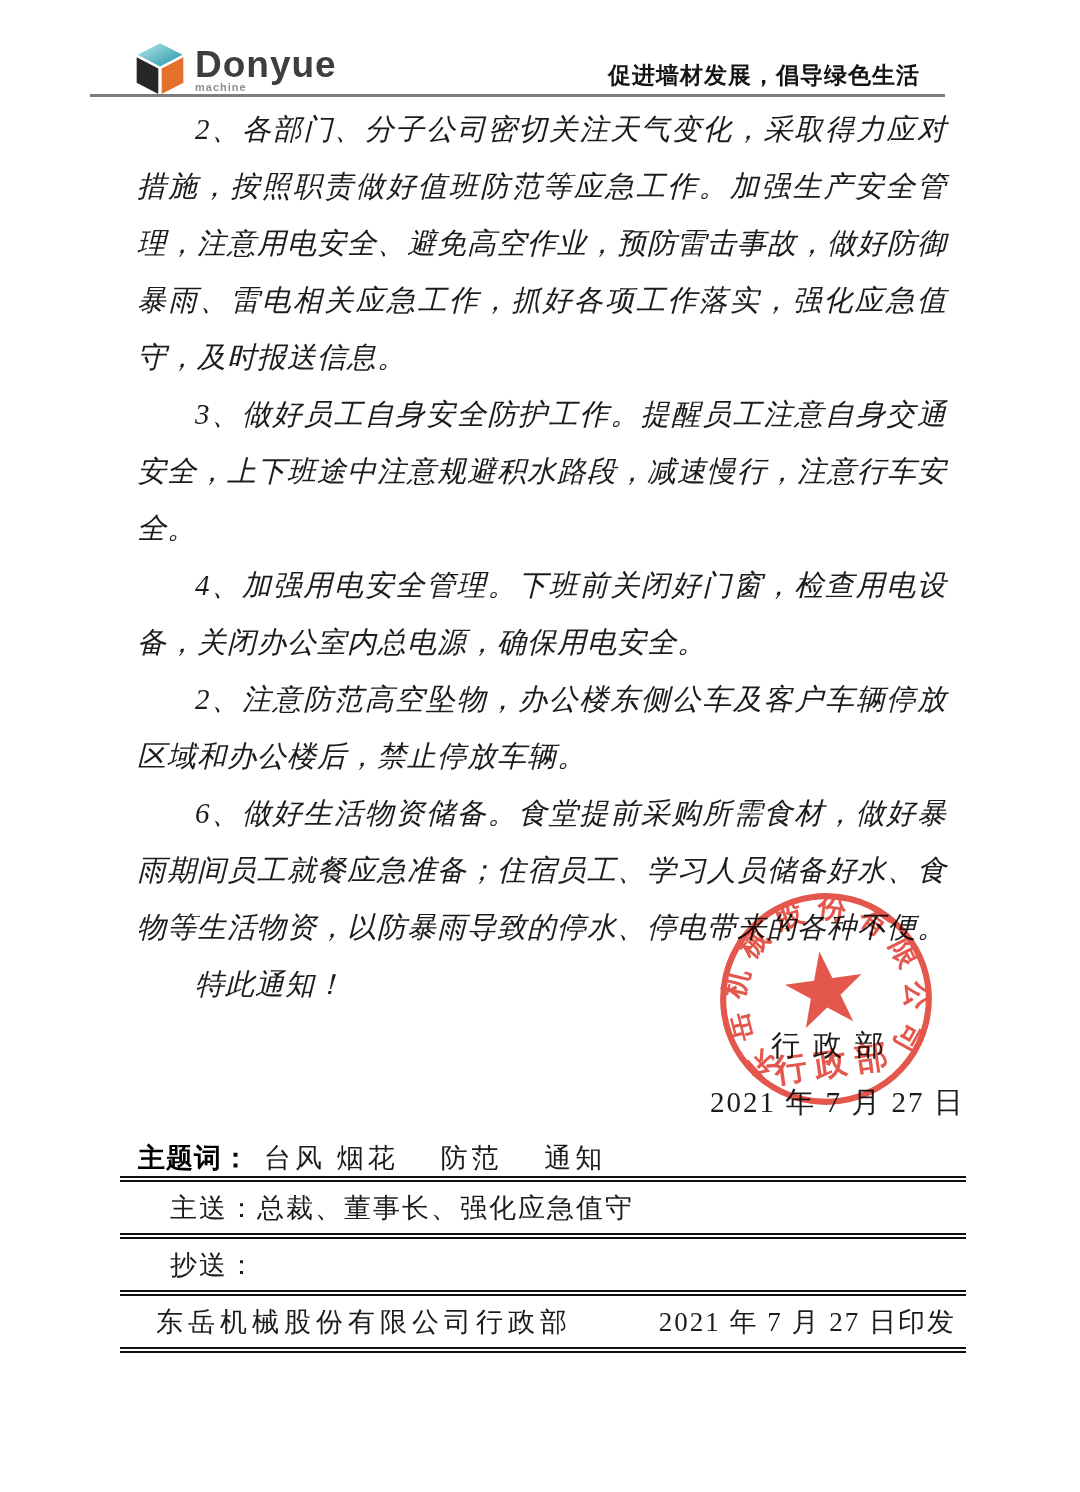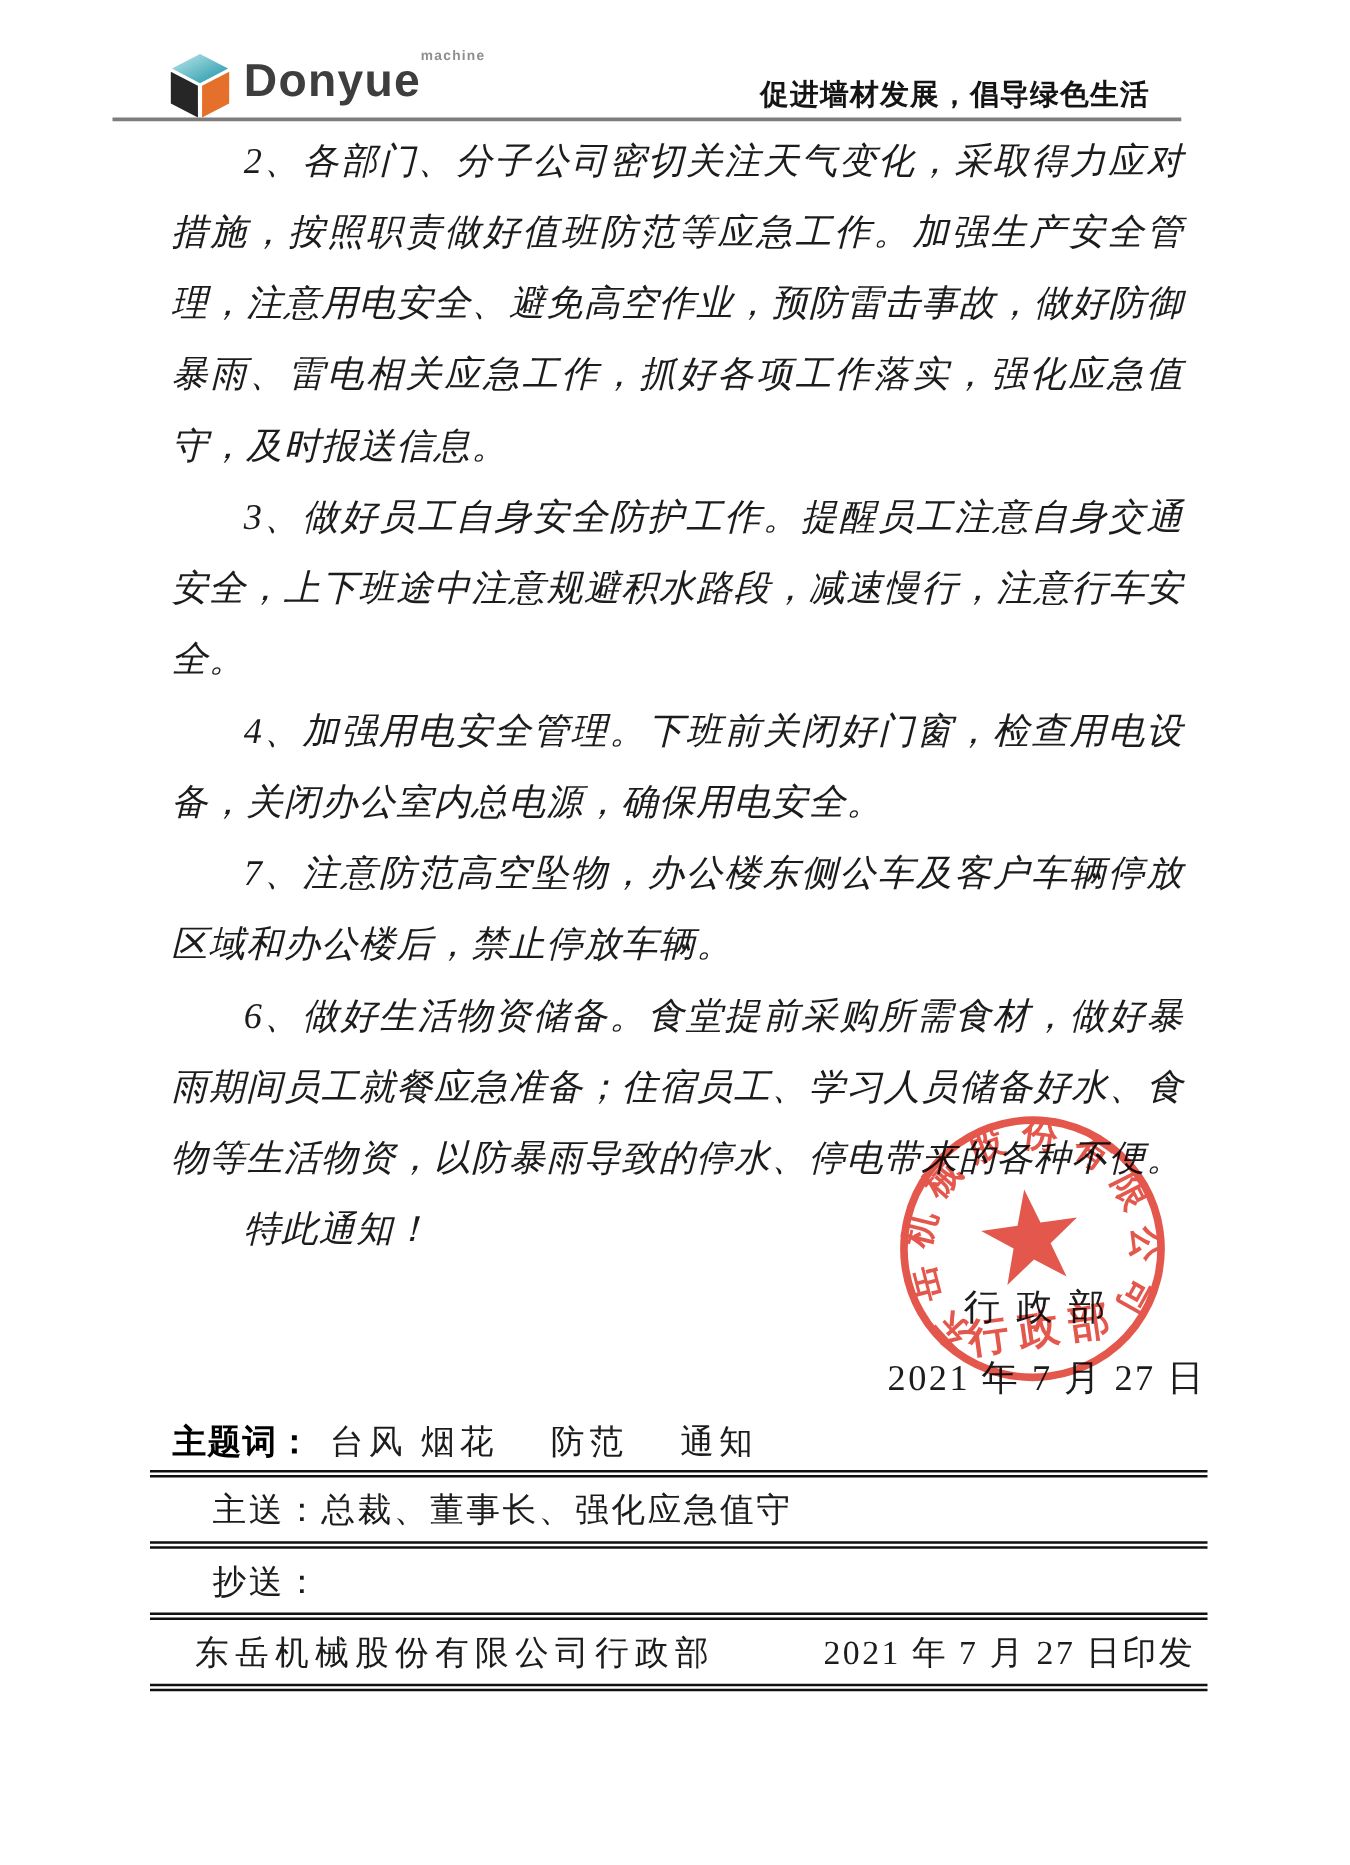--- a/index.html
+++ b/index.html
@@ -17,21 +17,21 @@
   
   .logo {
     position: absolute;
     left: 135px;
     top: 42px;
     display: flex;
     align-items: flex-start;
     gap: 10px;
   }
   .logo-cube { width: 50px; height: 54px; }
-  .logo-text { display: flex; flex-direction: row; }
+  .logo-text { display: flex; flex-direction: column; }
   .logo-brand {
     font-family: "Liberation Sans", "DejaVu Sans", sans-serif;
     font-weight: 700;
     font-size: 37px;
     line-height: 38px;
     letter-spacing: 1px;
     color: #3e3e3e;
     margin-top: 4px;
   }
   .logo-sub {
@@ -123,21 +123,21 @@
     height: 2px;
     border-top: 2px solid #101010;
     border-bottom: 2px solid #101010;
   }
   .f-row {
     display: flex;
     align-items: center;
     font-size: 27px;
     color: #1c1c1c;
   }
-  .f-row.subject { height: 46px; padding-left: 18px; }
+  .f-row.subject { height: 46px; padding-left: 18px; align-items: flex-end; }
   .subject-label {
     font-family: "Liberation Sans", "DejaVu Sans", sans-serif;
     font-weight: 700;
     font-size: 27px;
     color: #000000;
     letter-spacing: 1px;
   }
   .subject-keywords { margin-left: 14px; letter-spacing: 4px; }
   .f-row.send { height: 51px; padding-left: 50px; letter-spacing: 2px; text-align: right; }
   .f-row.issuer { height: 51px; justify-content: space-between; padding: 0 10px 0 36px; }
@@ -166,21 +166,21 @@
       <div class="logo-sub">machine</div>
     </div>
   </div>
   <div class="slogan">促进墙材发展，倡导绿色生活</div>
   <div class="header-rule"></div>
 
   <div class="doc-body">
     <p>2、各部门、分子公司密切关注天气变化，采取得力应对措施，按照职责做好值班防范等应急工作。加强生产安全管理，注意用电安全、避免高空作业，预防雷击事故，做好防御暴雨、雷电相关应急工作，抓好各项工作落实，强化应急值守，及时报送信息。</p>
     <p>3、做好员工自身安全防护工作。提醒员工注意自身交通安全，上下班途中注意规避积水路段，减速慢行，注意行车安全。</p>
     <p>4、加强用电安全管理。下班前关闭好门窗，检查用电设备，关闭办公室内总电源，确保用电安全。</p>
-    <p>7、注意防范高空坠物，办公楼东侧公车及客户车辆停放区域和办公楼后，禁止停放车辆。</p>
+    <p>2、注意防范高空坠物，办公楼东侧公车及客户车辆停放区域和办公楼后，禁止停放车辆。</p>
     <p>6、做好生活物资储备。食堂提前采购所需食材，做好暴雨期间员工就餐应急准备；住宿员工、学习人员储备好水、食物等生活物资，以防暴雨导致的停水、停电带来的各种不便。</p>
     <p class="closing">特此通知！</p>
   </div>
 
   <div class="sig-block">
     <div class="sig-dept">行政部</div>
     <div class="sig-date">2021 年 7 月 27 日</div>
   </div>
 
   <svg class="seal" viewBox="0 0 220 220" aria-hidden="true">

